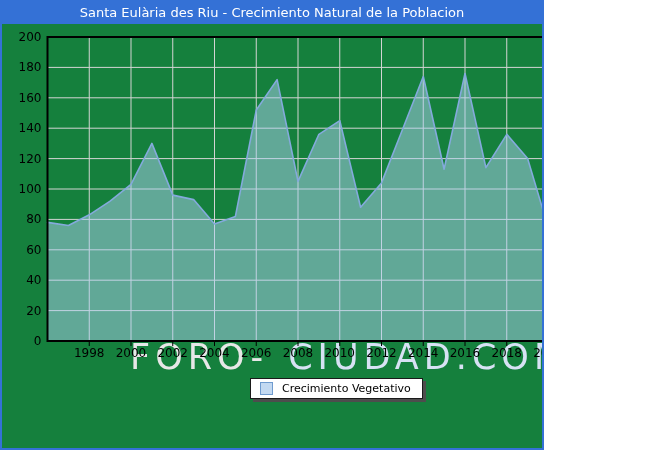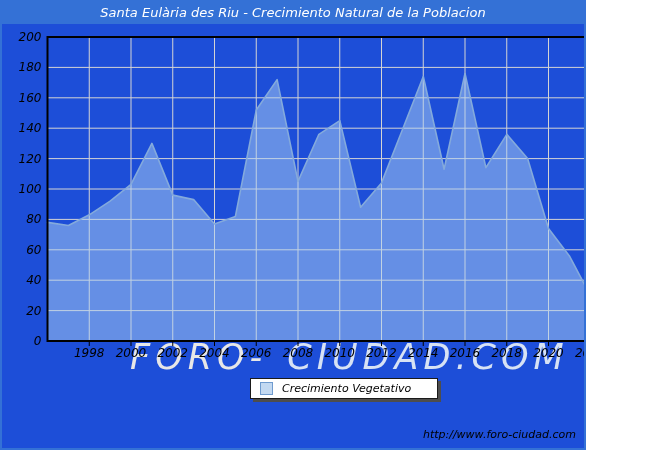--- a/index.html
+++ b/index.html
@@ -1,40 +1,39 @@
 <!DOCTYPE html>
 <html><head>
 <meta charset="utf-8">
 <style>
   html,body{margin:0;padding:0;background:#ffffff;}
   #stage{
-    position:relative;width:586px;height:450px;overflow:hidden;
-    background:#1d4ed8;box-sizing:border-box;border:2px solid #3471d6;
+    position:relative;width:544px;height:450px;overflow:hidden;
+    background:#15803d;box-sizing:border-box;border:2px solid #3471d6;
     font-family:"DejaVu Sans","Liberation Sans",sans-serif;
-    font-style:italic;
   }
   .titlebar{
     position:absolute;left:0;top:0;width:100%;height:22px;
     background:#3471d6;color:#ffffff;font-size:13px;line-height:22px;
     text-align:center;white-space:nowrap;
   }
   .watermark{
     position:absolute;left:128px;top:338px;z-index:1;
     font-size:35px;letter-spacing:5px;white-space:nowrap;line-height:1;
     font-family:"DejaVu Sans","Liberation Sans",sans-serif;
   }
   .wm-gray{color:#e7e7e7;text-align:right;}
   .wm-blue{color:#d7e2f4;margin-left:20px;}
   #plot-svg{position:absolute;left:0;top:0;z-index:2;}
   .legend-box{
     position:absolute;left:248px;top:376px;z-index:3;
     background:#ffffff;border:1px solid #1a1a1a;
     box-shadow:3px 3px 0 #4d4d4d;
     display:flex;align-items:center;gap:9px;
-    padding:3px 26px 3px 9px;
+    padding:3px 11px 3px 9px;
   }
   .legend-swatch{
     width:11px;height:11px;background:#c3d9f1;border:1px solid #6f9bcf;
     display:inline-block;flex:0 0 auto;
   }
   .legend-label{font-size:11px;color:#000000;white-space:nowrap;}
   .footer-url{
     position:absolute;right:8px;top:426px;z-index:3;
     font-size:11px;color:#000000;white-space:nowrap;
   }
@@ -115,15 +114,14 @@
       <text x="39.5" y="99.80000000000001" text-anchor="end" font-size="12px" fill="#000000">160</text>
       <text x="39.5" y="69.39999999999998" text-anchor="end" font-size="12px" fill="#000000">180</text>
       <text x="39.5" y="39" text-anchor="end" font-size="12px" fill="#000000">200</text>
     </svg>
 
   <div class="legend-box">
     <span class="legend-swatch"></span>
     <span class="legend-label">Crecimiento Vegetativo</span>
   </div>
 
-  <div class="footer-url">http://www.foro-ciudad.com</div>
 
 </div>
 
 </body></html>

